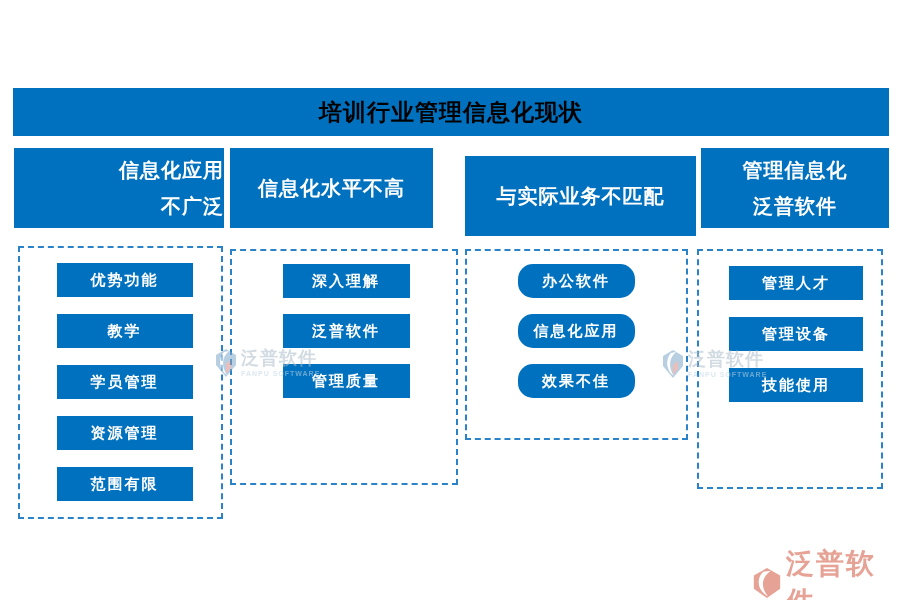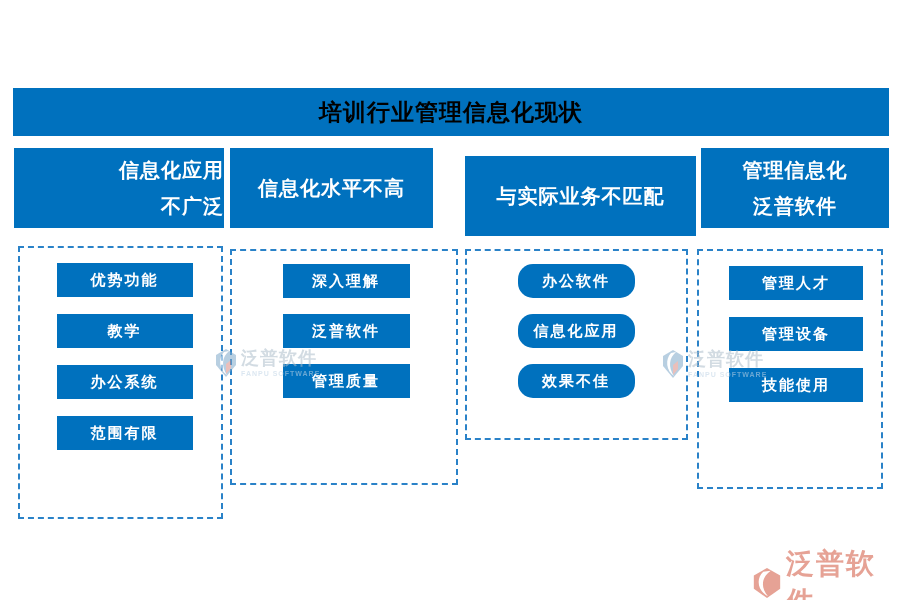--- a/index.html
+++ b/index.html
@@ -75,21 +75,22 @@
     <span>与实际业务不匹配</span>
   </div>
   <div class="hdr hdr-4">
     <span>管理信息化</span>
     <span>泛普软件</span>
   </div>
 
   <div class="grp grp-1">
     <div class="btn">优势功能</div>
     <div class="btn">教学</div>
-    <div class="btn">办公系统</div>
+    <div class="btn">学员管理</div>
+    <div class="btn">资源管理</div>
     <div class="btn">范围有限</div>
   </div>
 
   <div class="grp grp-2">
     <div class="btn">深入理解</div>
     <div class="btn">泛普软件</div>
     <div class="btn">管理质量</div>
   </div>
 
   <div class="grp grp-3">

